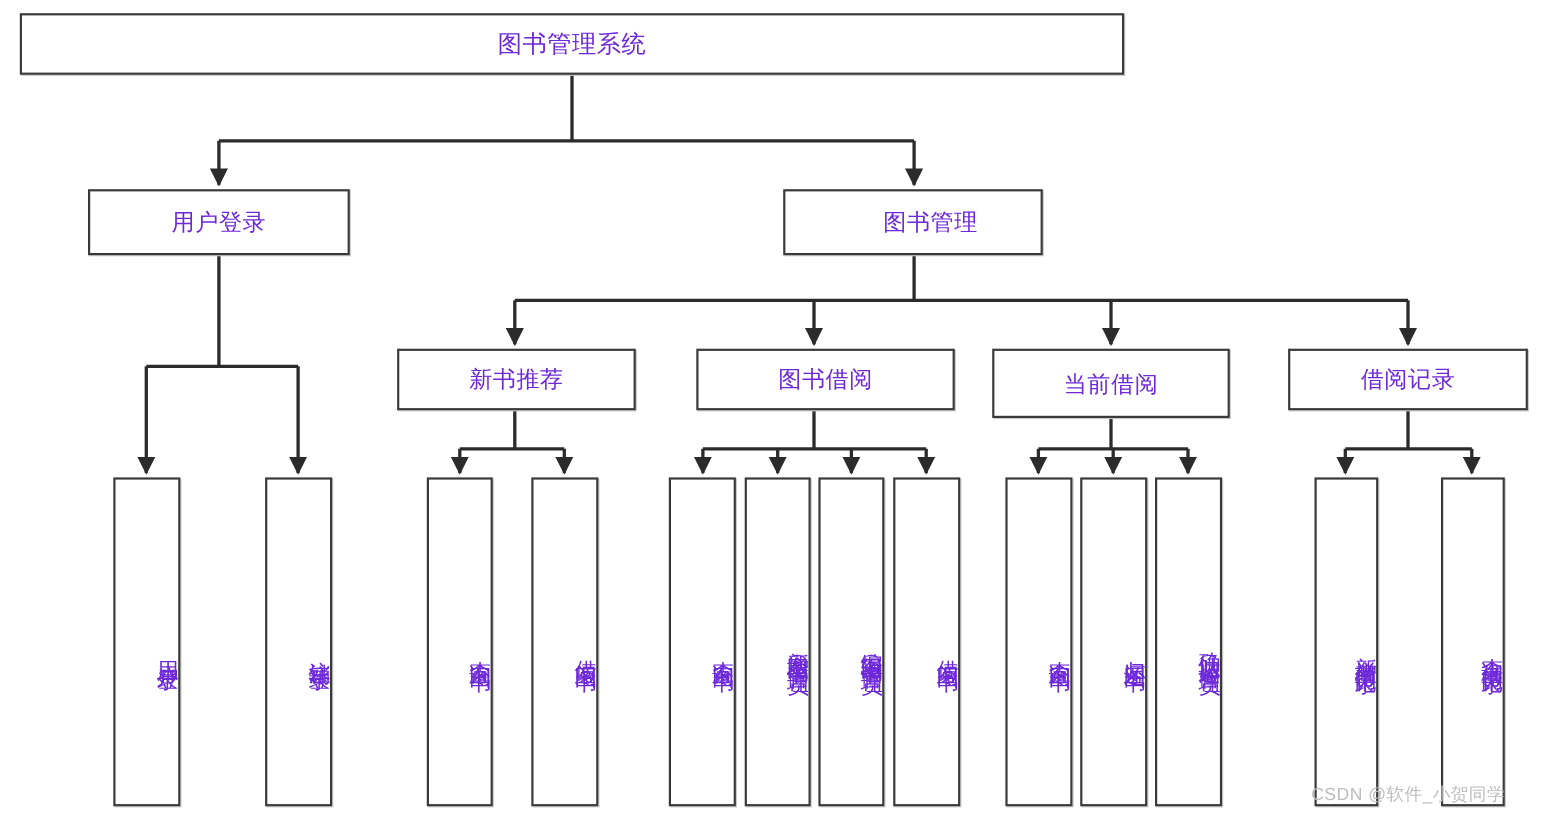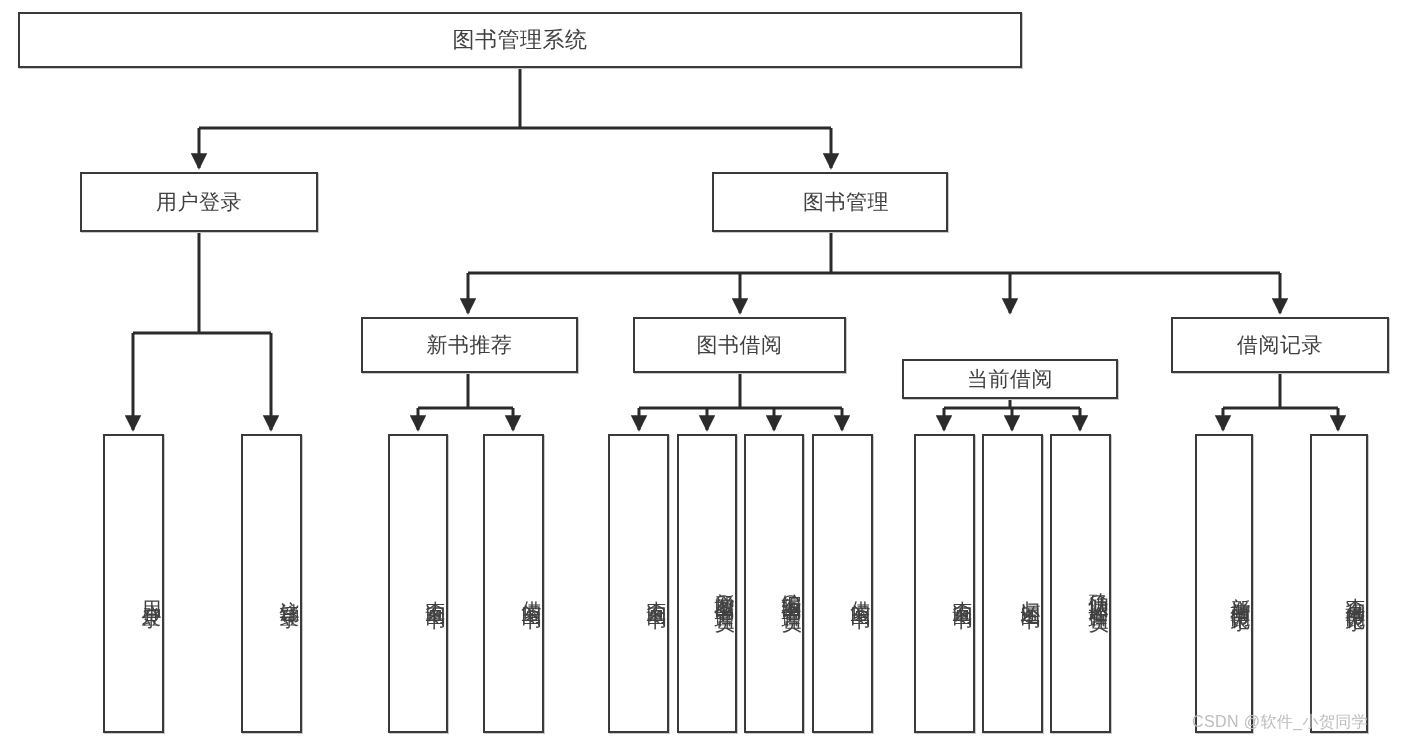--- a/index.html
+++ b/index.html
@@ -26,21 +26,21 @@
   }
   .node {
     position: absolute;
     box-sizing: border-box;
     background: #ffffff;
     border: 2px solid #3a3a3a;
     box-shadow: 1px 1px 0 #c9c9c9;
     display: flex;
     align-items: center;
     justify-content: center;
-    color: #404040;
+    color: #6d28d9;
   }
   .node-horiz {
     font-size: 21px;
     letter-spacing: 0.5px;
   }
   .node-title {
     font-size: 22px;
   }
   .node-vert {
     writing-mode: vertical-rl;
@@ -127,24 +127,24 @@
   <div class="node node-horiz" style="left:80px; top:172px; width:238px; height:60px;">
     <span>用户登录</span>
   </div>
   <div class="node node-horiz" style="left:712px; top:172px; width:236px; height:60px;padding-left:32px;">
     <span>图书管理</span>
   </div>
 
   <div class="node node-horiz" style="left:361px; top:317px; width:217px; height:56px;font-family:Liberation Mono, monospace;">
     <span>新书推荐</span>
   </div>
-  <div class="node node-horiz" style="left:633px; top:317px; width:213px; height:56px;">
+  <div class="node node-horiz" style="left:633px; top:317px; width:235px; height:56px;">
     <span>图书借阅</span>
   </div>
-  <div class="node node-horiz" style="left:902px; top:317px; width:216px; height:40px;margin-top:42px;">
+  <div class="node node-horiz" style="left:902px; top:317px; width:216px; height:63px;">
     <span>当前借阅</span>
   </div>
   <div class="node node-horiz" style="left:1171px; top:317px; width:218px; height:56px;">
     <span>借阅记录</span>
   </div>
 
   <div class="node node-vert" style="left:103px; top:434px; width:61px; height:299px;">
     <span>用户登录</span>
   </div>
   <div class="node node-vert" style="left:241px; top:434px; width:61px; height:299px;">

